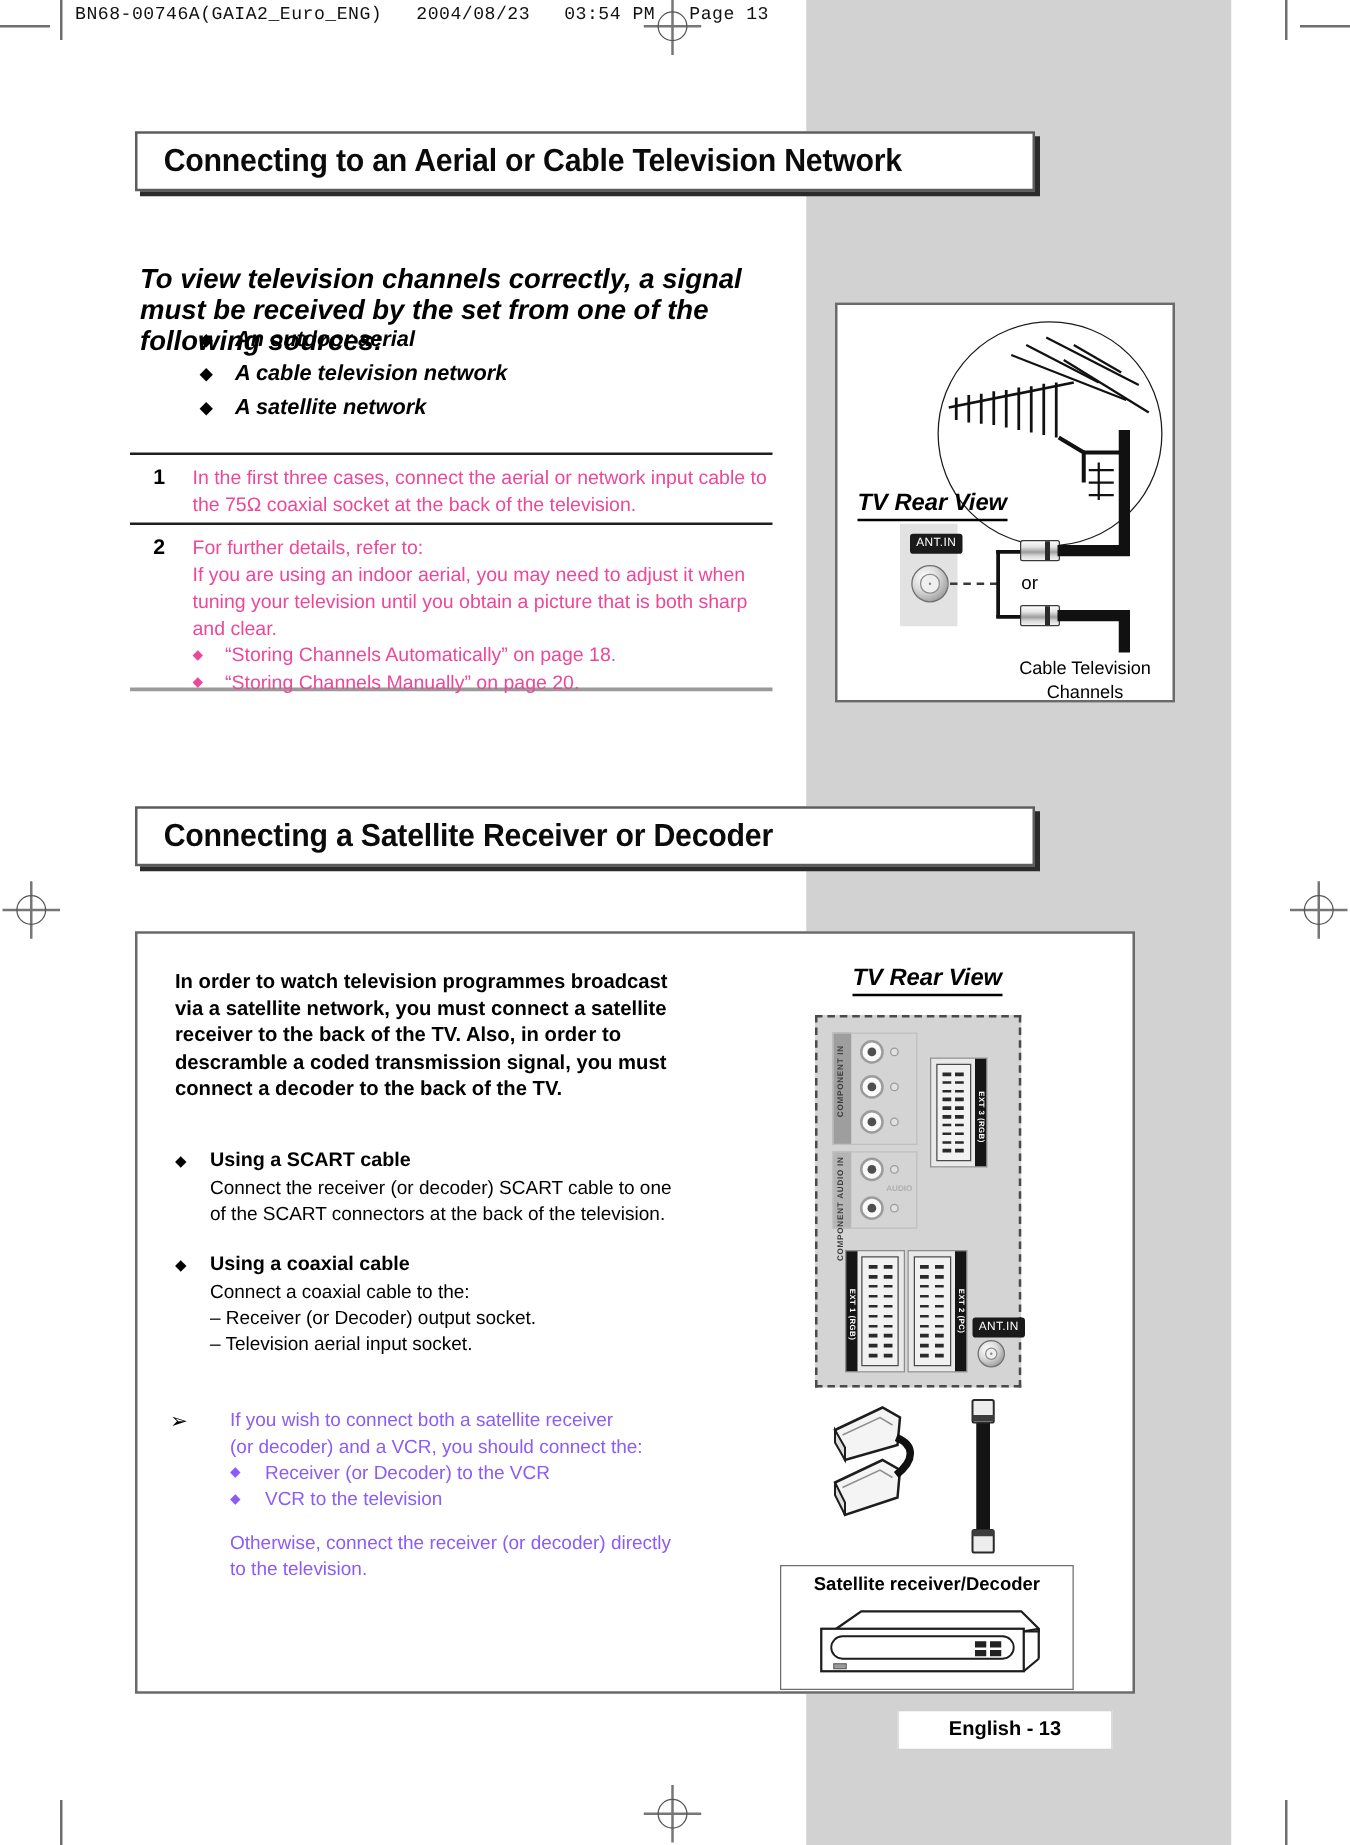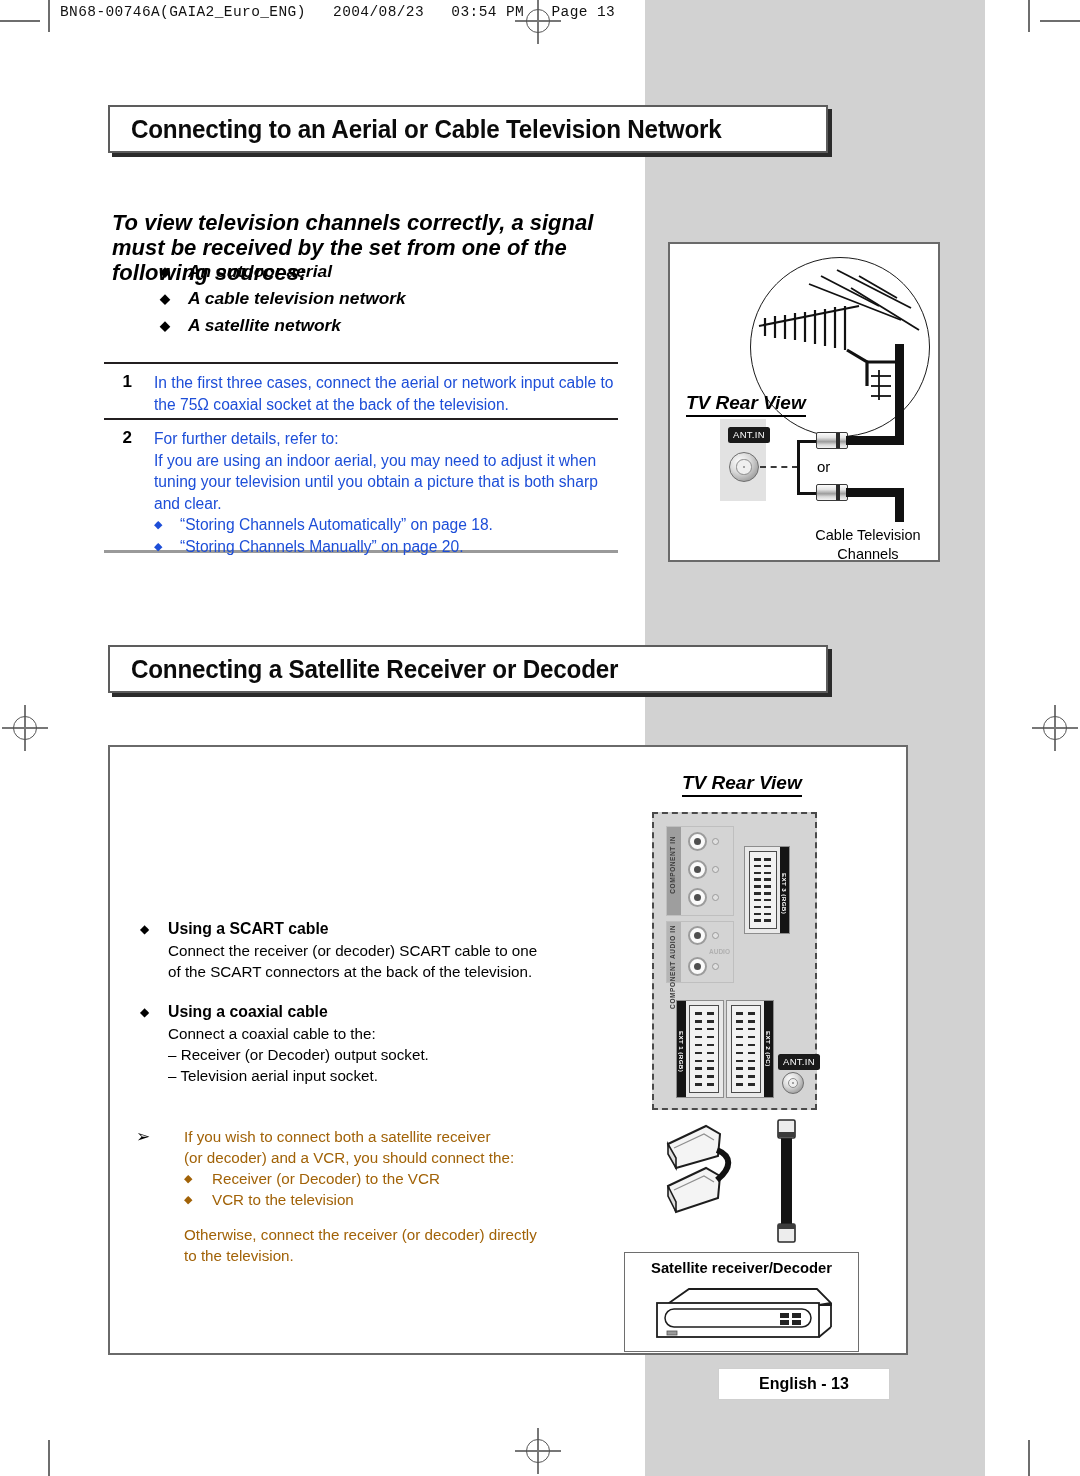--- a/index.html
+++ b/index.html
@@ -61,21 +61,21 @@
 
   .rule { position: absolute; background: #231f20; }
   .rule.thin { height: 1.6px; }
   .rule.thick { height: 3.2px; background: #9a9a9a; }
 
   .step { position: absolute; display: flex; }
   .step .num {
     width: 50px; text-align: right; padding-right: 22px;
     font-weight: bold; font-size: 17px; color: #000;
   }
-  .step .body { width: 462px; font-size: 15.6px; line-height: 21.5px; color: #1d4ed8; }
+  .step .body { width: 462px; font-size: 15.6px; line-height: 21.5px; color: #ec4899; }
   .step .body .sub { display: flex; }
   .step .body .sub .dia { width: 26px; font-size: 11px; line-height: 21.5px; }
 
   
   .diagbox {
     position: absolute; border: 2.2px solid #6a6a6a; background: #fff;
   }
   .rearview-label {
     position: absolute; font-style: italic; font-weight: bold;
     font-size: 19px; color: #000; border-bottom: 2px solid #000;
@@ -130,21 +130,21 @@
   .blk { position: absolute; width: 420px; }
   .blk .hd {
     display: flex; font-weight: bold; font-size: 15.8px; line-height: 22px;
   }
   .blk .hd .dia { width: 28px; font-size: 12px; font-weight: normal; }
   .blk .tx { font-size: 15.2px; line-height: 21px; padding-left: 28px; color: #000; }
   .blk .dash { font-size: 15.2px; line-height: 21px; padding-left: 28px; color: #000; }
 
   .note { position: absolute; display: flex; width: 440px; }
   .note .arrow { width: 48px; font-size: 17px; color: #000; line-height: 21px; }
-  .note .ntx { font-size: 15.2px; line-height: 21px; color: #a16207; width: 392px; }
+  .note .ntx { font-size: 15.2px; line-height: 21px; color: #8b5cf6; width: 392px; }
   .note .ntx .sub { display: flex; }
   .note .ntx .sub .dia { width: 28px; font-size: 11px; }
 
   
   .panel-dash {
     position: absolute; border: 2px dashed #4a4a4a; background: #d4d4d4;
   }
   .vlabel {
     position: absolute; font-size: 6.5px; font-weight: bold; color: #3c3c3c;
     writing-mode: vertical-rl; transform: rotate(180deg);
@@ -343,20 +343,21 @@
       <div>Channels</div>
     </div>
   </div>
 
   <div class="headbar" style="left:108px;top:645px;width:720px;height:48px;">
     <span>Connecting a Satellite Receiver or Decoder</span>
   </div>
 
   <div class="contentbox" style="left:108px;top:745px;width:800px;height:610px;"></div>
 
+  <div class="boldpara" style="left:140px;top:775px;">In order to watch television programmes broadcast via a satellite network, you must connect a satellite receiver to the back of the TV. Also, in order to descramble a coded transmission signal, you must connect a decoder to the back of the TV.</div>
 
   <div class="blk" style="left:140px;top:918px;">
     <div class="hd">
         <span class="dia">◆</span>
         <span>Using a SCART cable</span>
       </div>
     <div class="tx">Connect the receiver (or decoder) SCART cable to one</div>
     <div class="tx">of the SCART connectors at the back of the television.</div>
   </div>
 

